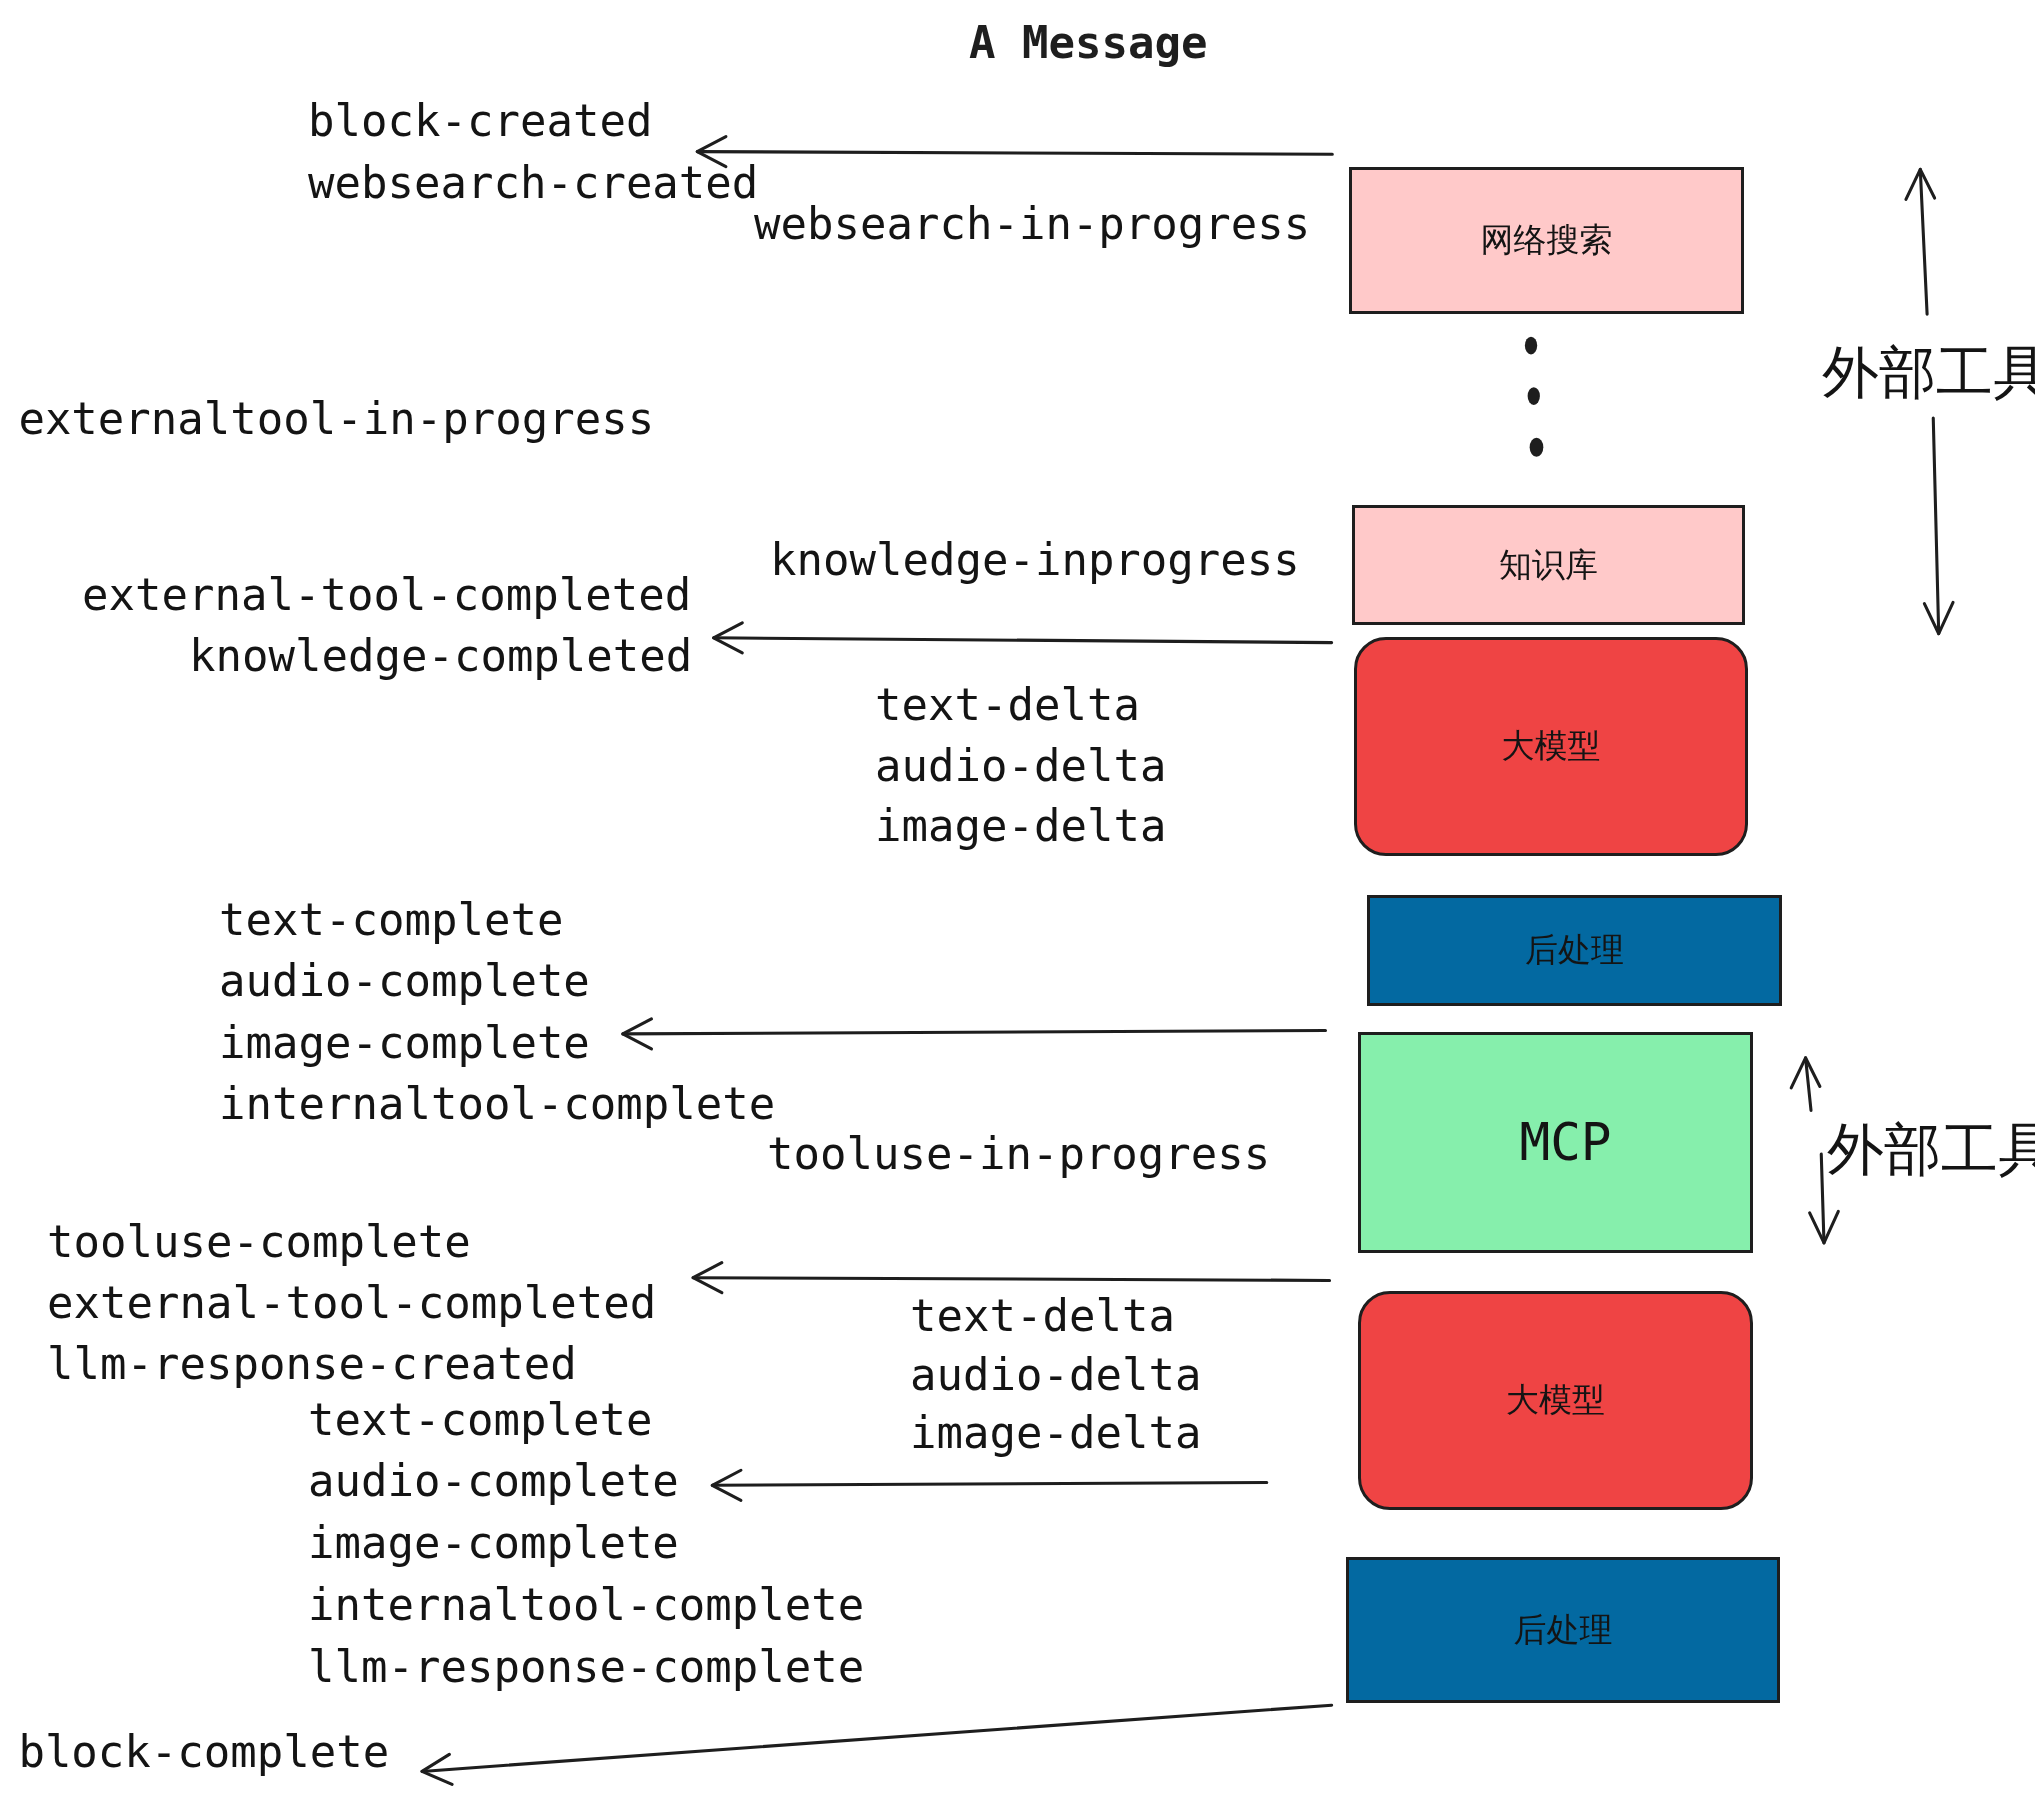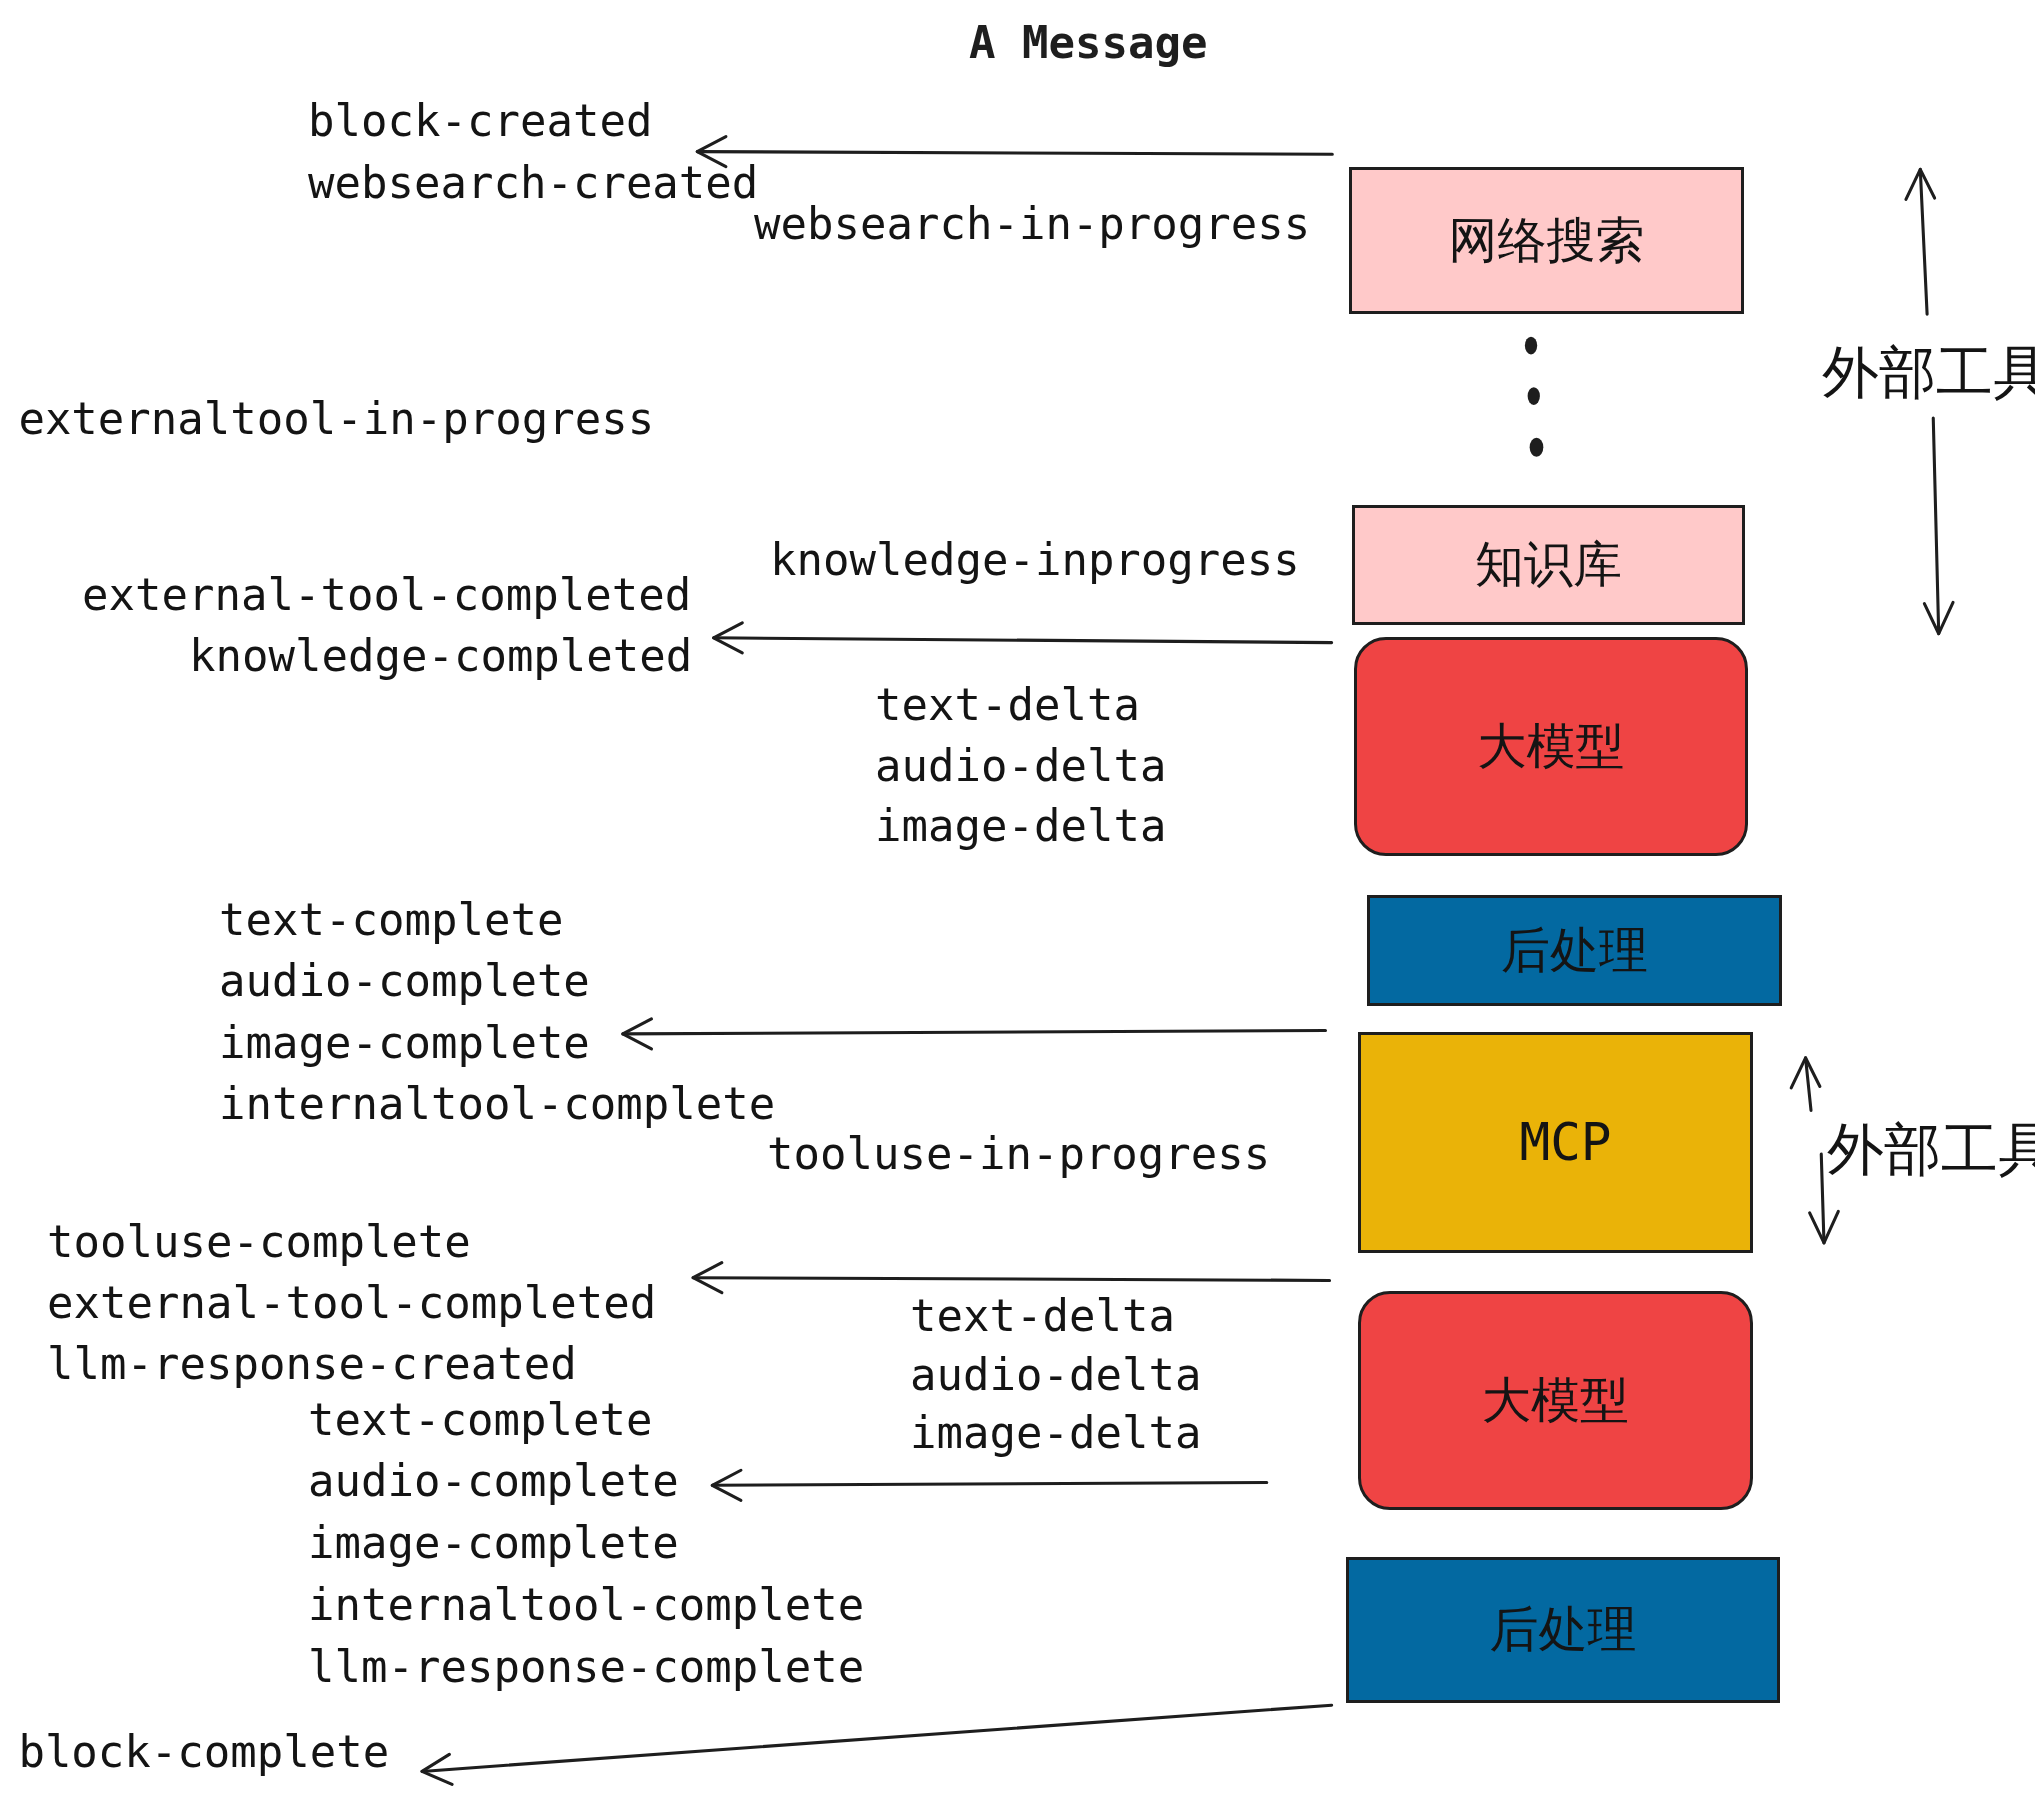--- a/index.html
+++ b/index.html
@@ -31,31 +31,31 @@
   .box{
     position:absolute;
     box-sizing:border-box;
     border:3.8px solid #1e1e1e;
     display:flex;
     align-items:center;
     justify-content:center;
   }
   .box .lbl{
     font-family:"DejaVu Sans","Liberation Sans",sans-serif;
-    font-size:49px;
+    font-size:33px;
     color:#141414;
     white-space:nowrap;
   }
   .box.mono .lbl{
     font-family:"DejaVu Sans Mono",monospace;
     font-size:51px;
   }
   .fill-pink{background:#ffc9c9;}
   .fill-green{background:#ef4444;border-radius:32px;}
-  .fill-yellow{background:#eab308;padding-left:20px;}
+  .fill-yellow{background:#86efac;padding-left:20px;}
   .fill-white{background:#0369a1;}
   .side{
     position:absolute;
     font-family:"DejaVu Sans","Liberation Sans",sans-serif;
     font-size:57px;
     color:#141414;
     white-space:nowrap;
   }
 </style>
 </head>

